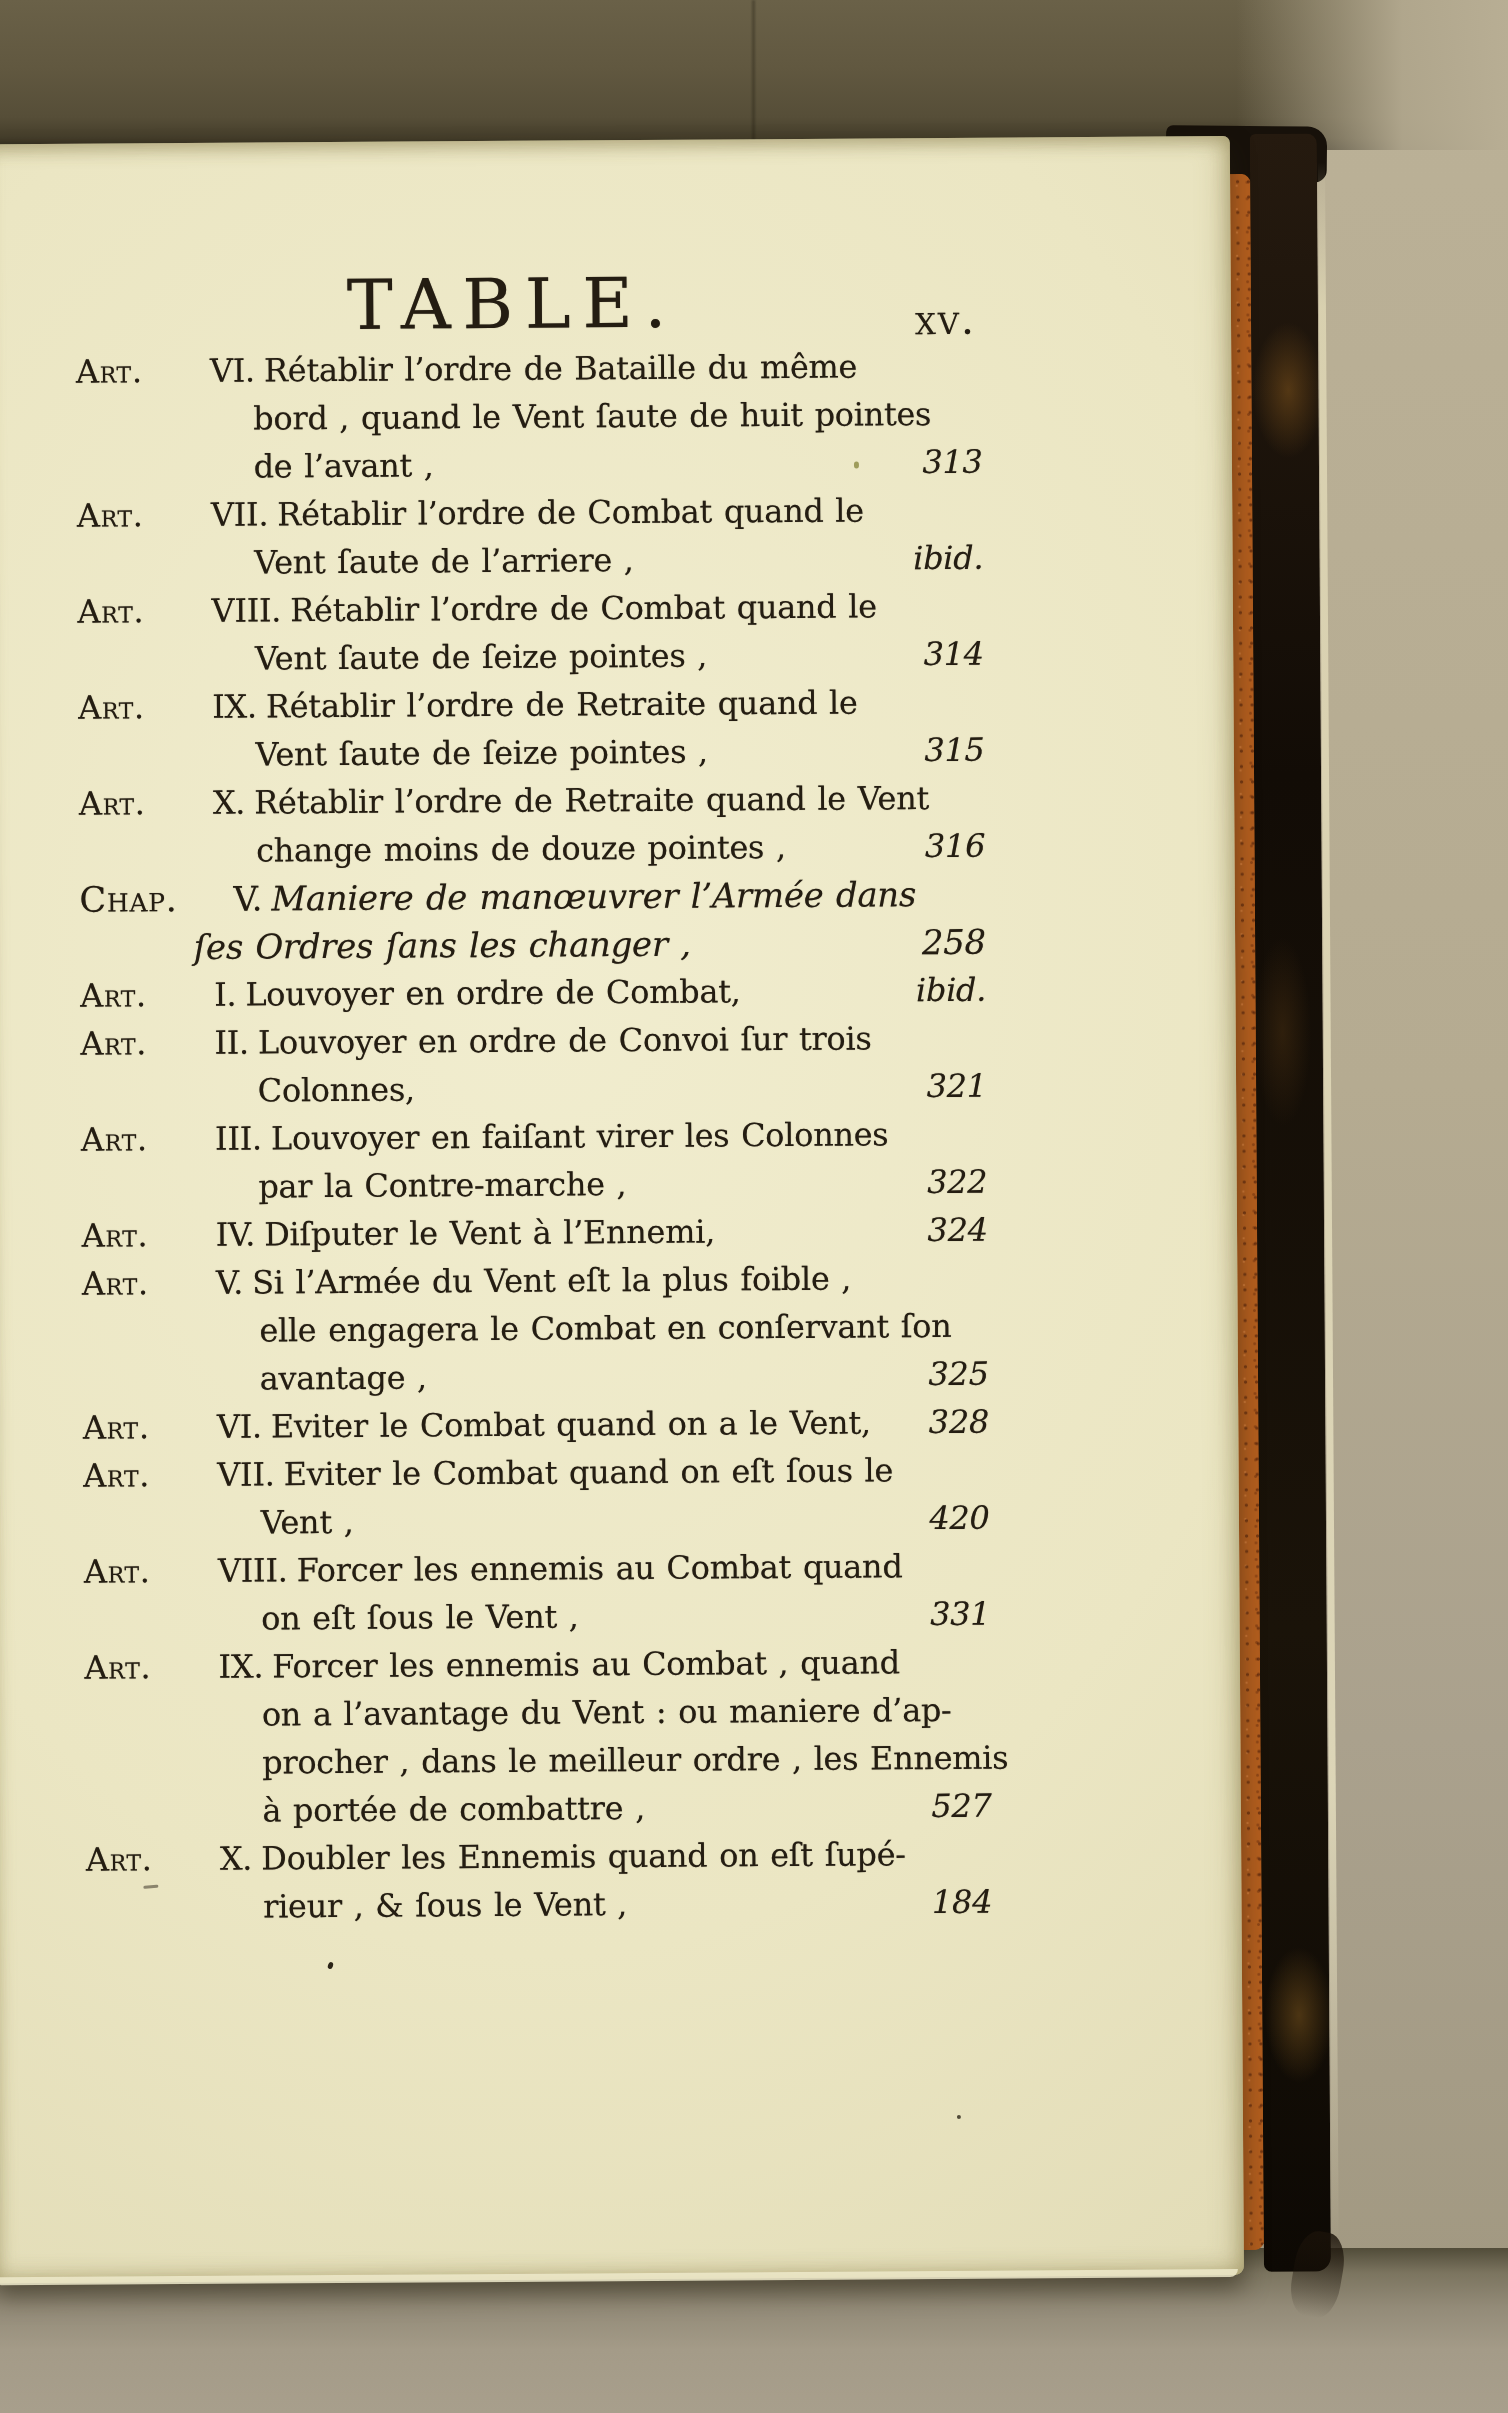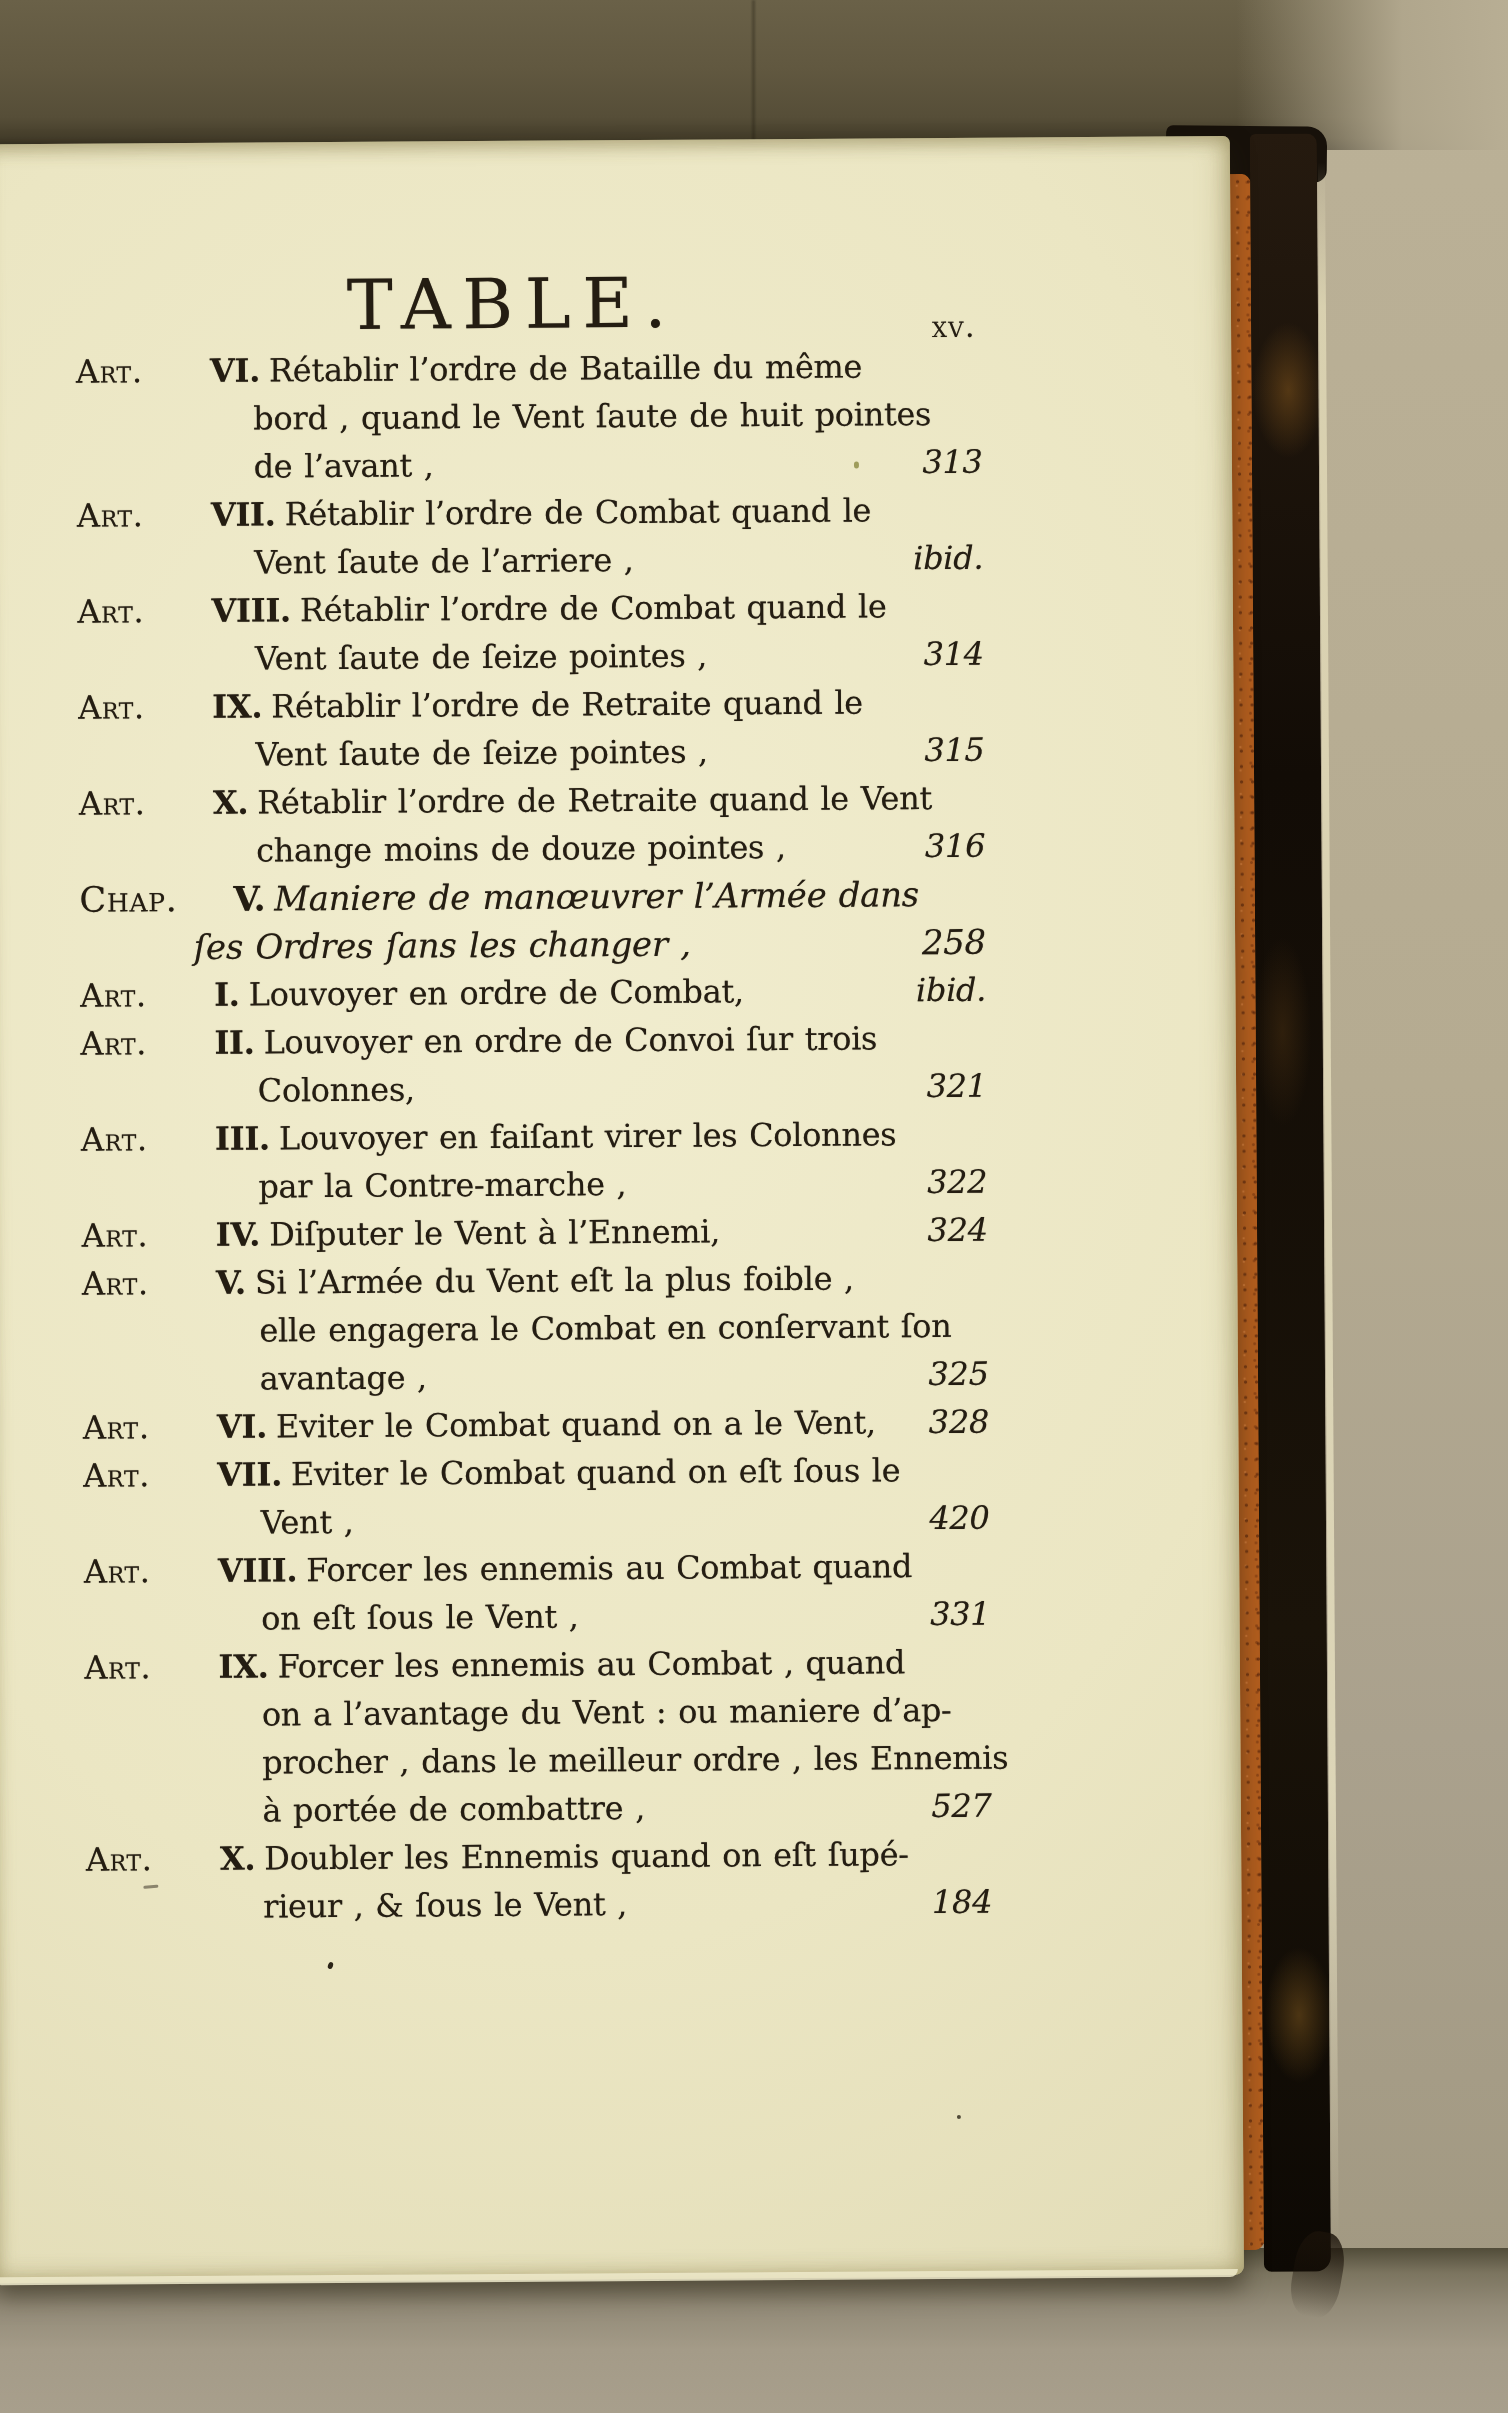--- a/index.html
+++ b/index.html
@@ -88,33 +88,33 @@
     position:absolute;left:94px;top:126px;width:906px;
     color:#241d12;font-size:32px;letter-spacing:-0.01em;word-spacing:.06em;
     text-shadow:0 0 0.8px rgba(36,29,18,.55);
   }
   .header-row{position:relative;height:75px;}
   .page-title{
     text-align:center;font-size:69px;line-height:75px;letter-spacing:.17em;
     transform:translateX(-16px);white-space:nowrap;
   }
   .folio{
-    position:absolute;right:5.7px;bottom:-4.6px;font-size:30px;
+    position:absolute;right:5.7px;bottom:-4.6px;font-size:41px;
     font-variant:small-caps;letter-spacing:.05em;
   }
 
   #lines{margin-top:3.4px;}
   .line{display:flex;align-items:baseline;height:48px;line-height:48px;white-space:nowrap;}
   .lbl{flex:none;font-variant:small-caps;letter-spacing:.02em;}
   .i-art  .lbl{width:134px;}
   .i-chap .lbl{margin-left:0;width:154px;font-size:35px;}
   .i-cont .lbl{width:177px;}
   .i-cont-chap .lbl{width:114px;}
   .i-chap, .i-cont-chap{font-size:34px;}
-  .num{flex:none;margin-right:9.1px;font-weight:bold;}
+  .num{flex:none;margin-right:9.1px;}
   .num:empty{margin-right:0;}
   .txt{flex:none;}
   .it{font-style:italic;}
   .fill{flex:1 1 0;min-width:5.7px;}
   .pg{flex:none;font-style:italic;}
 
   .speck{position:absolute;border-radius:50%;background:#2b2417;}
   .s1{left:335px;top:1820px;width:5.1px;height:7.4px;transform:rotate(20deg);}
   .s2{left:963px;top:1977px;width:4px;height:4px;opacity:.8;}
   .s3{left:151px;top:1742px;width:15px;height:3.4px;border-radius:1.7px;opacity:.5;transform:rotate(-5deg);}

